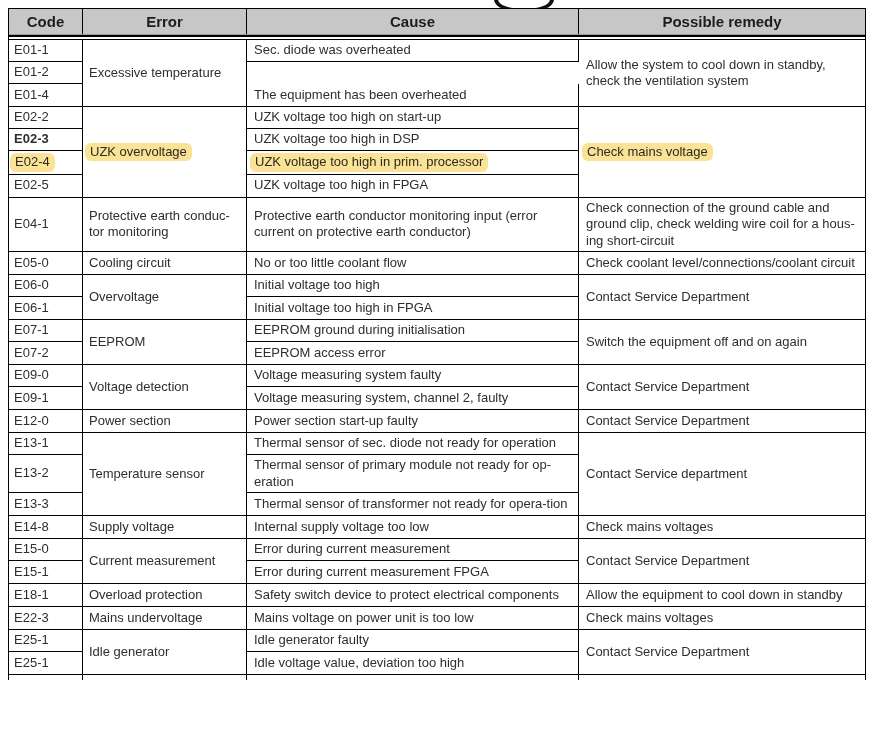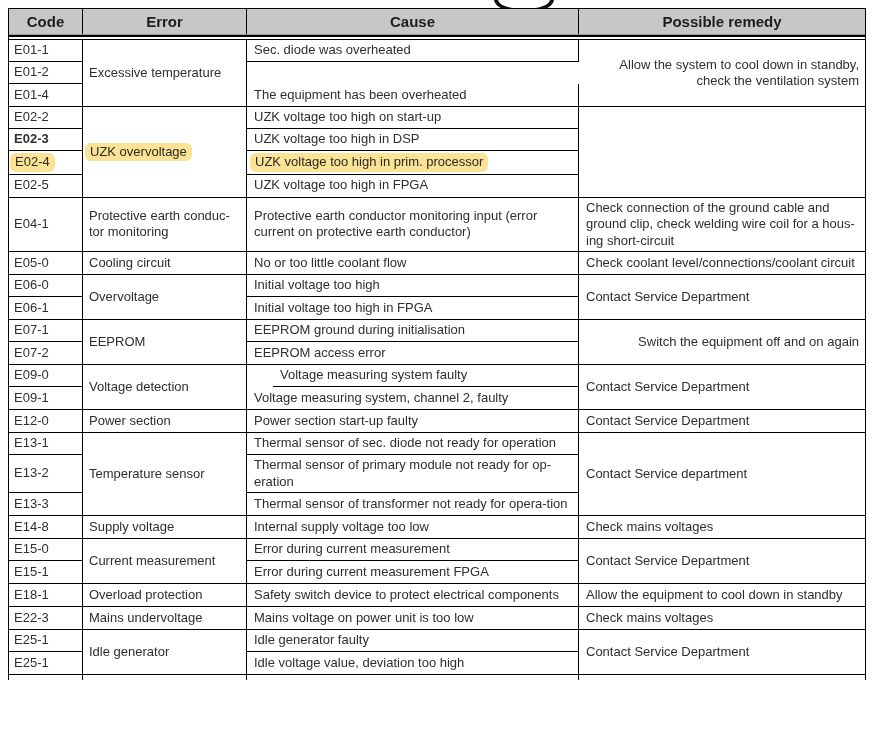--- a/index.html
+++ b/index.html
@@ -119,21 +119,21 @@
           </div>
           <div class="cell code-cell" style="grid-area: 3 / 1;">
             <span>E01-4</span>
           </div>
           <div class="cell cause-cell" style="grid-area: 3 / 3;">
             <span>The equipment has been overheated</span>
           </div>
           <div class="cell error-cell" style="grid-area: 1 / 2 / span 3;">
             <span>Excessive temperature</span>
           </div>
-          <div class="cell remedy-cell" style="grid-area: 1 / 4 / span 3; text-align: right;">
+          <div class="cell remedy-cell" style="grid-area: 1 / 4 / span 3;">
             <span>Allow the system to cool down in standby, check the ventilation system</span>
           </div>
         </div>
         <div class="group">
           <div class="cell code-cell hb" style="grid-area: 1 / 1;">
             <span>E02-2</span>
           </div>
           <div class="cell cause-cell hb" style="grid-area: 1 / 3;">
             <span>UZK voltage too high on start-up</span>
           </div>
@@ -151,20 +151,23 @@
           </div>
           <div class="cell code-cell" style="grid-area: 4 / 1;">
             <span>E02-5</span>
           </div>
           <div class="cell cause-cell" style="grid-area: 4 / 3;">
             <span>UZK voltage too high in FPGA</span>
           </div>
           <div class="cell error-cell" style="grid-area: 1 / 2 / span 4;">
             <span class="hl">UZK overvoltage</span>
           </div>
+          <div class="cell remedy-cell" style="grid-area: 1 / 4 / span 4;">
+            <span class="hl">Check mains voltage</span>
+          </div>
         </div>
         <div class="group">
           <div class="cell code-cell" style="grid-area: 1 / 1;">
             <span>E04-1</span>
           </div>
           <div class="cell cause-cell" style="grid-area: 1 / 3;">
             <span>Protective earth conductor monitoring input (error current on protective earth conductor)</span>
           </div>
           <div class="cell error-cell" style="grid-area: 1 / 2 / span 1;">
             <span>Protective earth conduc-tor monitoring</span>
@@ -216,29 +219,29 @@
           </div>
           <div class="cell code-cell" style="grid-area: 2 / 1;">
             <span>E07-2</span>
           </div>
           <div class="cell cause-cell" style="grid-area: 2 / 3;">
             <span>EEPROM access error</span>
           </div>
           <div class="cell error-cell" style="grid-area: 1 / 2 / span 2;">
             <span>EEPROM</span>
           </div>
-          <div class="cell remedy-cell" style="grid-area: 1 / 4 / span 2; justify-content: flex-end;">
+          <div class="cell remedy-cell" style="grid-area: 1 / 4 / span 2;">
             <span>Switch the equipment off and on again</span>
           </div>
         </div>
         <div class="group">
           <div class="cell code-cell hb" style="grid-area: 1 / 1;">
             <span>E09-0</span>
           </div>
-          <div class="cell cause-cell hb" style="grid-area: 1 / 3; margin-left: 26px;">
+          <div class="cell cause-cell hb" style="grid-area: 1 / 3;">
             <span>Voltage measuring system faulty</span>
           </div>
           <div class="cell code-cell" style="grid-area: 2 / 1;">
             <span>E09-1</span>
           </div>
           <div class="cell cause-cell" style="grid-area: 2 / 3;">
             <span>Voltage measuring system, channel 2, faulty</span>
           </div>
           <div class="cell error-cell" style="grid-area: 1 / 2 / span 2;">
             <span>Voltage detection</span>

